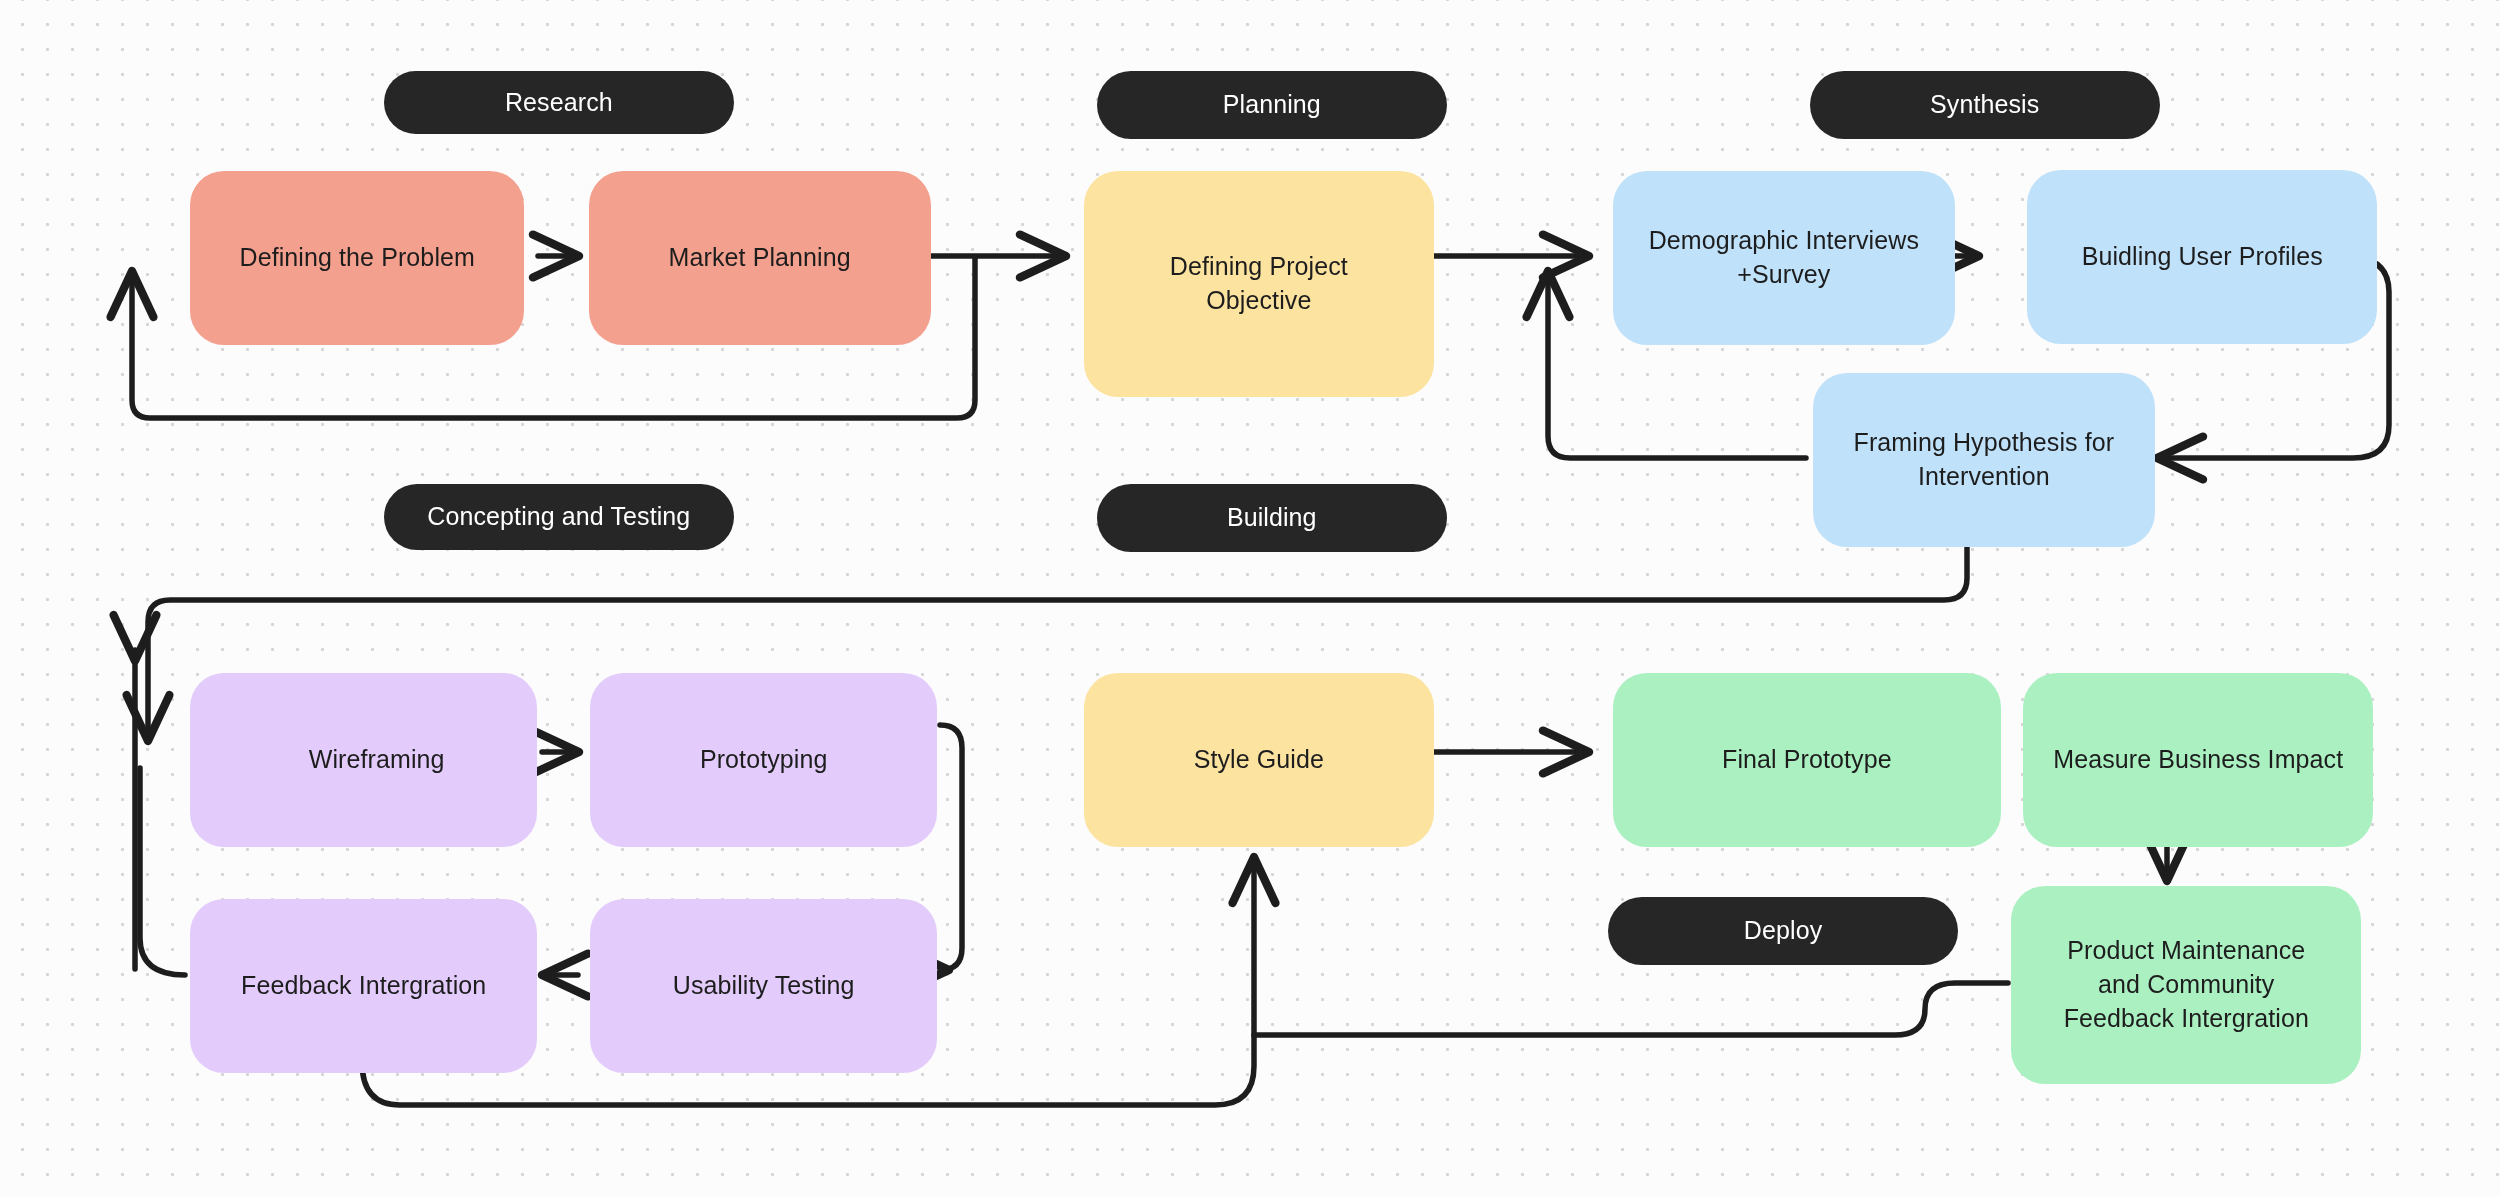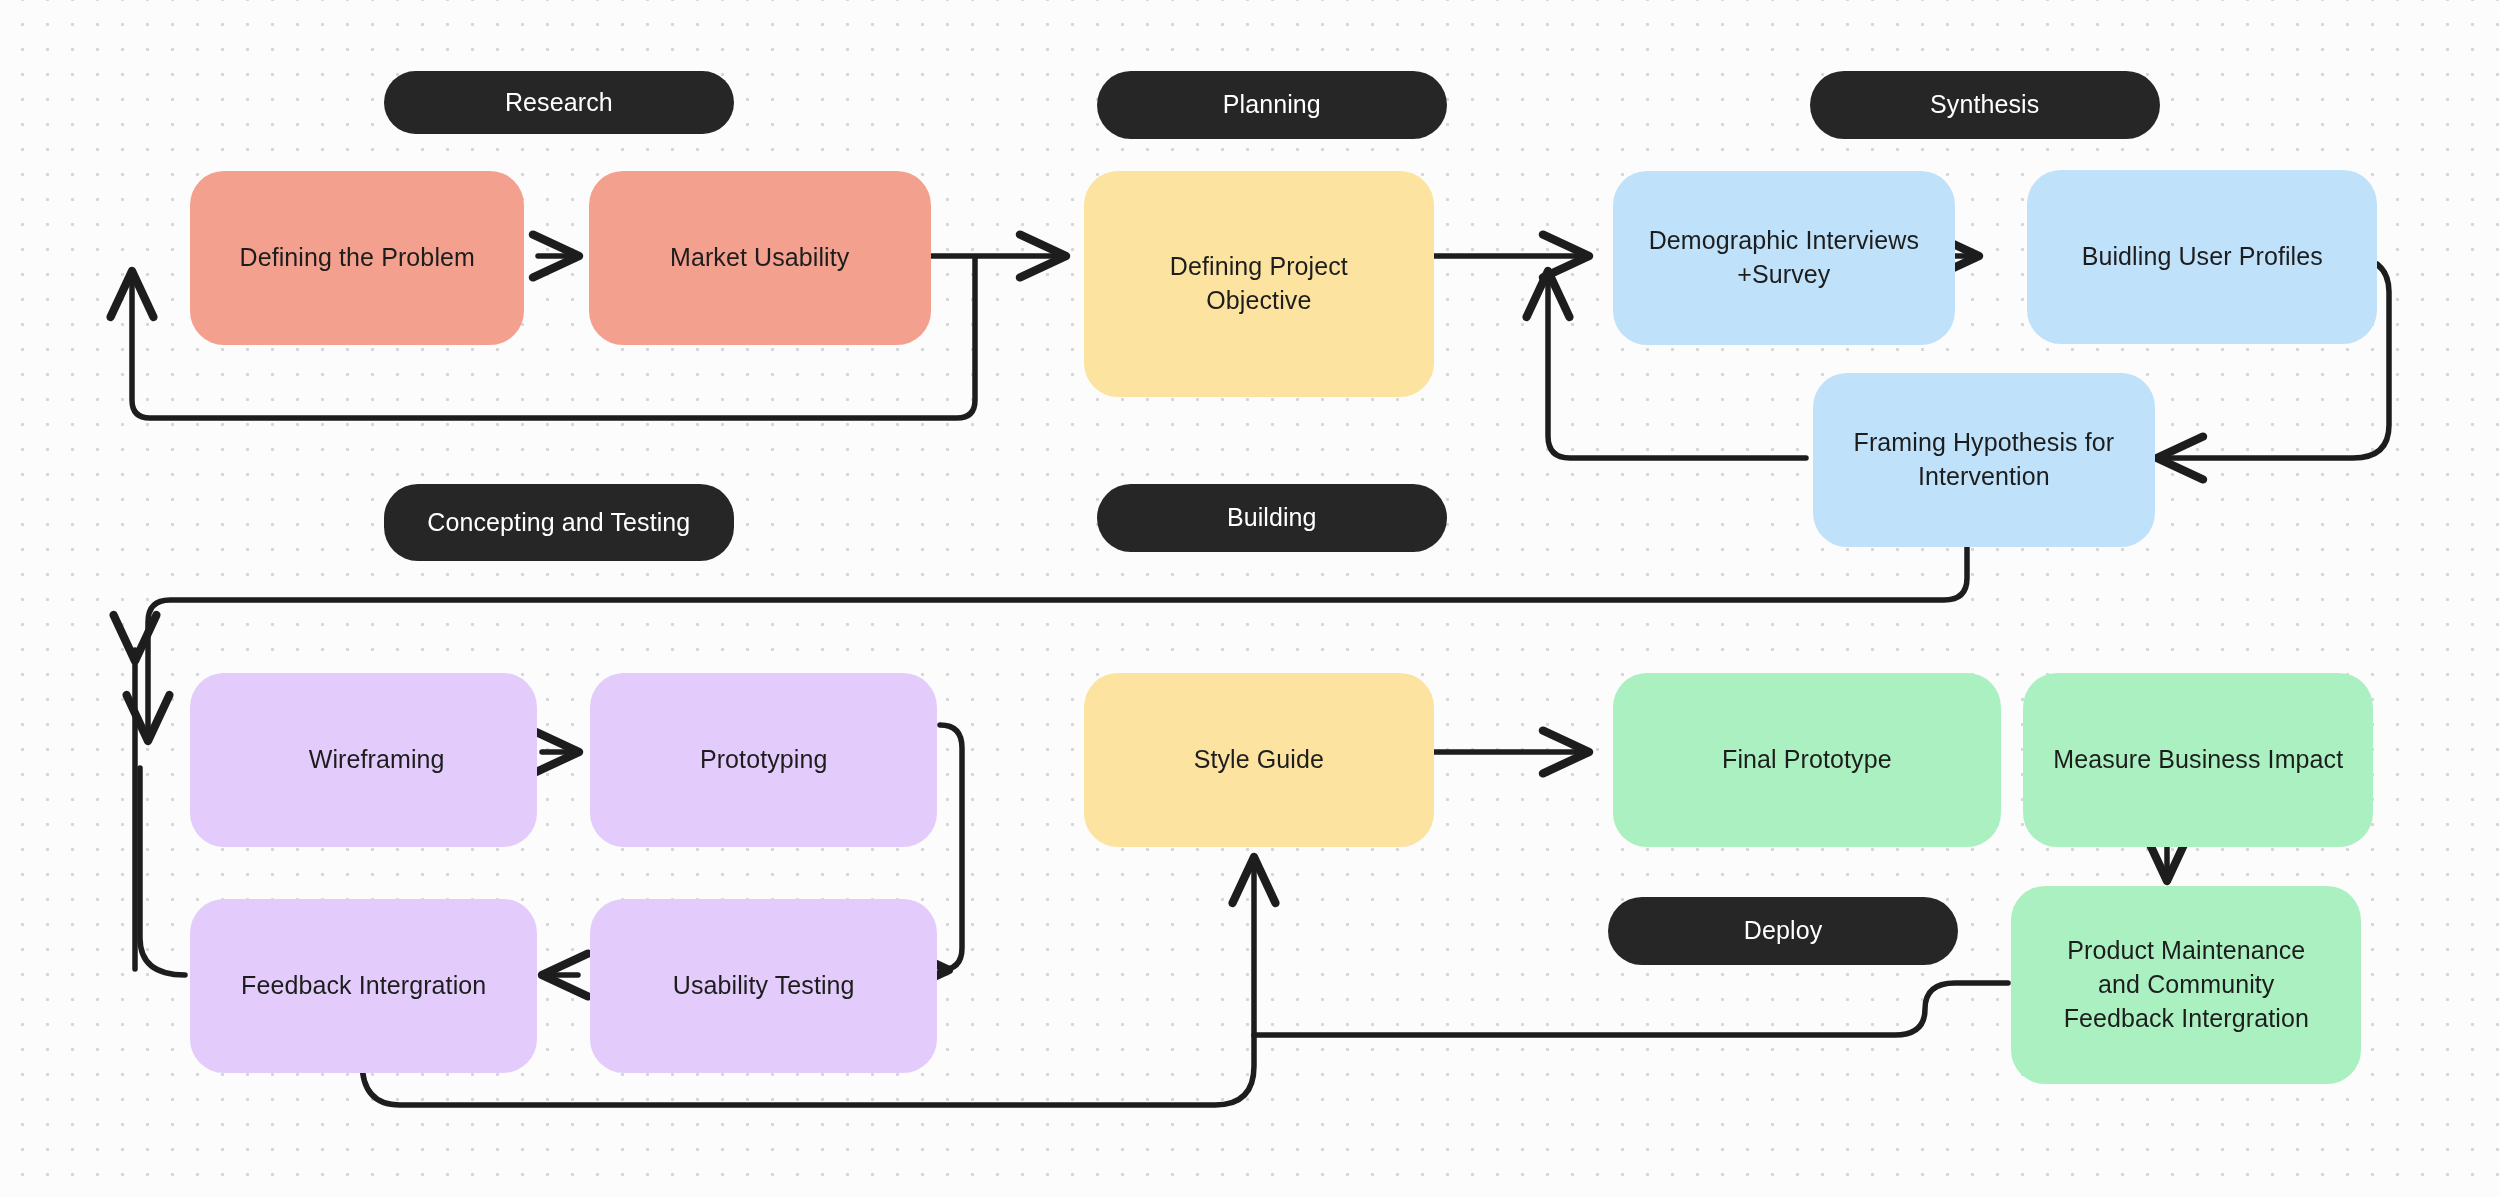--- a/index.html
+++ b/index.html
@@ -113,35 +113,35 @@
 
   <div class="pill" style="left: 383.871px; top: 70.9811px; width: 350px; height: 63px; font-size: 25px; border-radius: 33.8774px; align-items: center;">
     <span>Research</span>
   </div>
   <div class="pill" style="left: 1096.77px; top: 70.9811px; width: 350px; height: 67.7547px; font-size: 25px; border-radius: 33.8774px;">
     <span>Planning</span>
   </div>
   <div class="pill" style="left: 1809.68px; top: 70.9811px; width: 350px; height: 67.7547px; font-size: 25px; border-radius: 33.8774px;">
     <span>Synthesis</span>
   </div>
-  <div class="pill" style="left: 383.871px; top: 483.962px; width: 350px; height: 77px; font-size: 25px; border-radius: 33.8774px;">
+  <div class="pill" style="left: 383.871px; top: 483.962px; width: 350px; height: 66px; font-size: 25px; border-radius: 33.8774px;">
     <span>Concepting and Testing</span>
   </div>
   <div class="pill" style="left: 1096.77px; top: 483.962px; width: 350px; height: 67.7547px; font-size: 25px; border-radius: 33.8774px;">
     <span>Building</span>
   </div>
   <div class="pill" style="left: 1608.06px; top: 896.943px; width: 350px; height: 67.7547px; font-size: 25px; border-radius: 33.8774px;">
     <span>Deploy</span>
   </div>
 
   <div class="node" style="left: 190.323px; top: 171px; width: 333.871px; height: 174.226px; background: rgb(244, 160, 142); font-size: 25px; border-radius: 34px;">
     <span>Defining the Problem</span>
   </div>
   <div class="node" style="left: 588.71px; top: 171px; width: 341.935px; height: 174.226px; background: rgb(244, 160, 142); font-size: 25px; border-radius: 34px;">
-    <span>Market Usability</span>
+    <span>Market Planning</span>
   </div>
   <div class="node" style="left: 1083.87px; top: 171px; width: 350px; height: 226px; background: rgb(252, 227, 160); font-size: 25px; border-radius: 34px;">
     <span>Defining Project
 Objective</span>
   </div>
   <div class="node" style="left: 1612.9px; top: 171px; width: 341.935px; height: 174.226px; background: rgb(191, 225, 250); font-size: 25px; border-radius: 34px; justify-content: flex-end;">
     <span>Demographic Interviews
 +Survey</span>
   </div>
   <div class="node" style="left: 2011.29px; top: 170px; width: 350px; height: 174.226px; background: rgb(191, 225, 250); font-size: 25px; border-radius: 34px; margin-left: 16px;">

